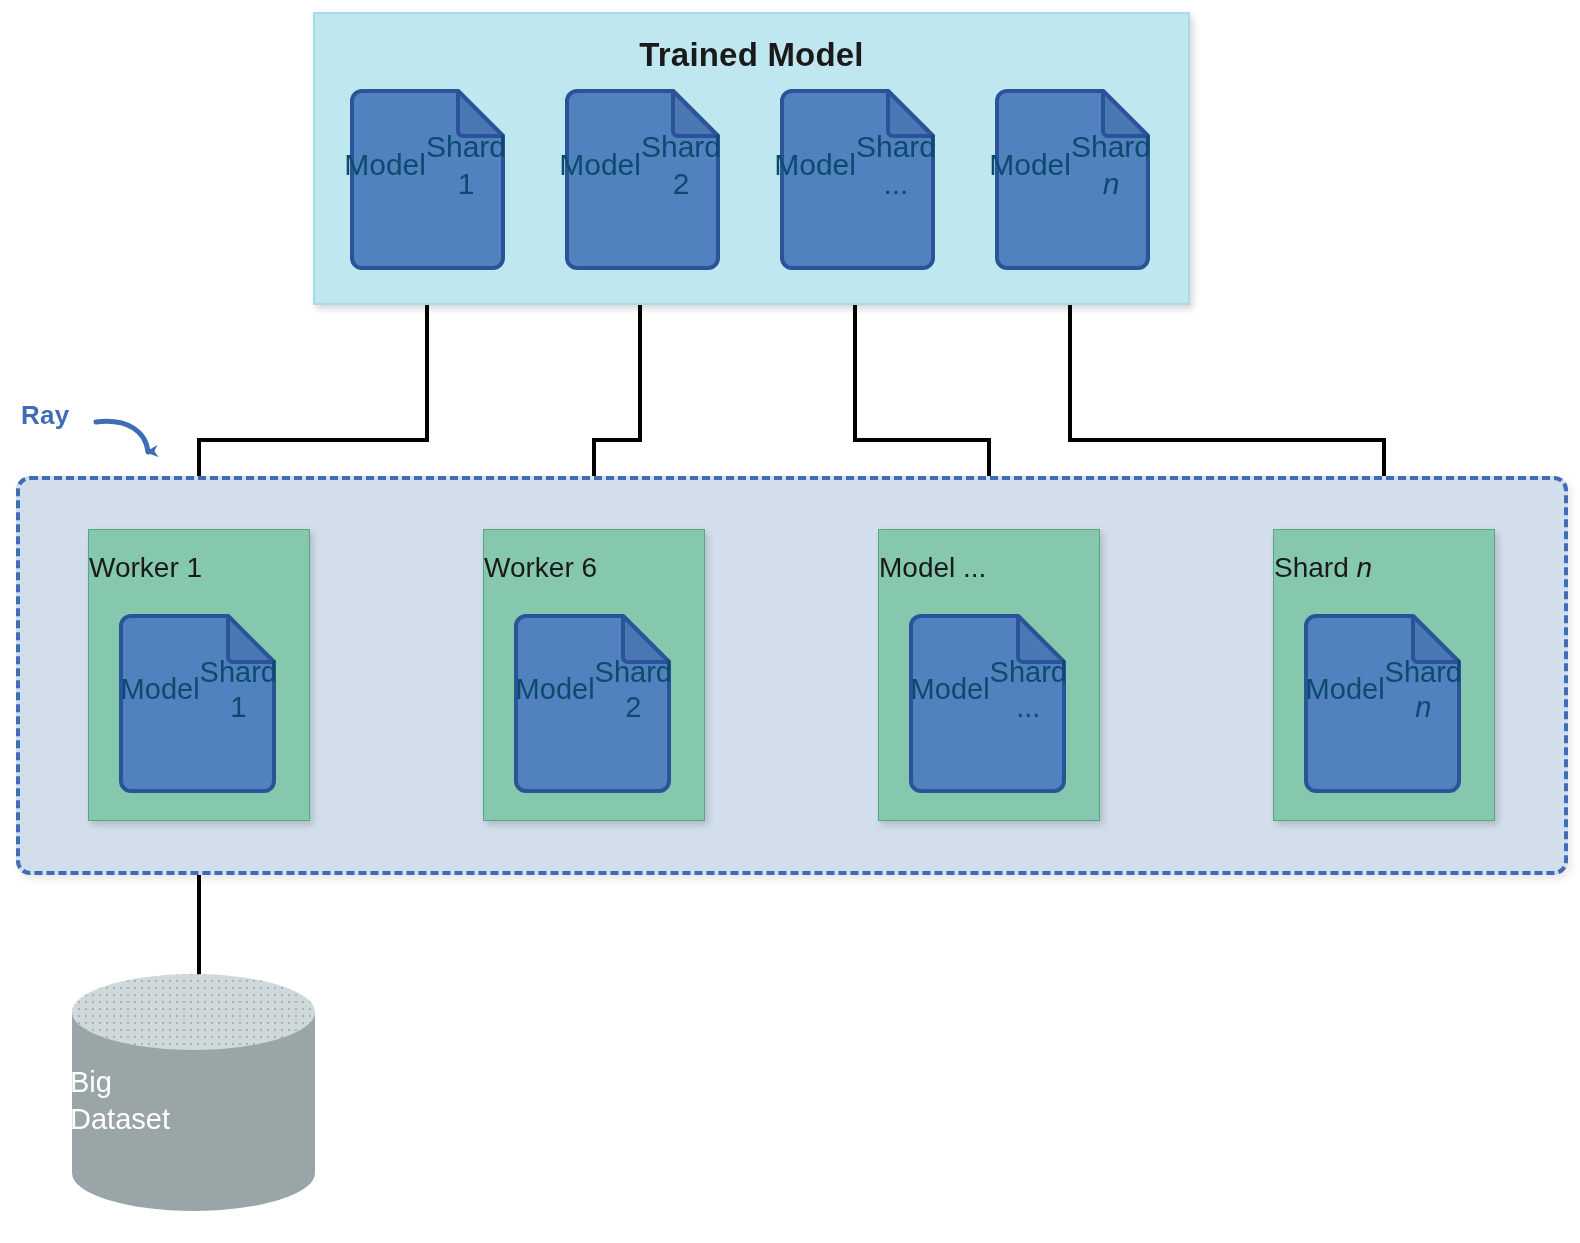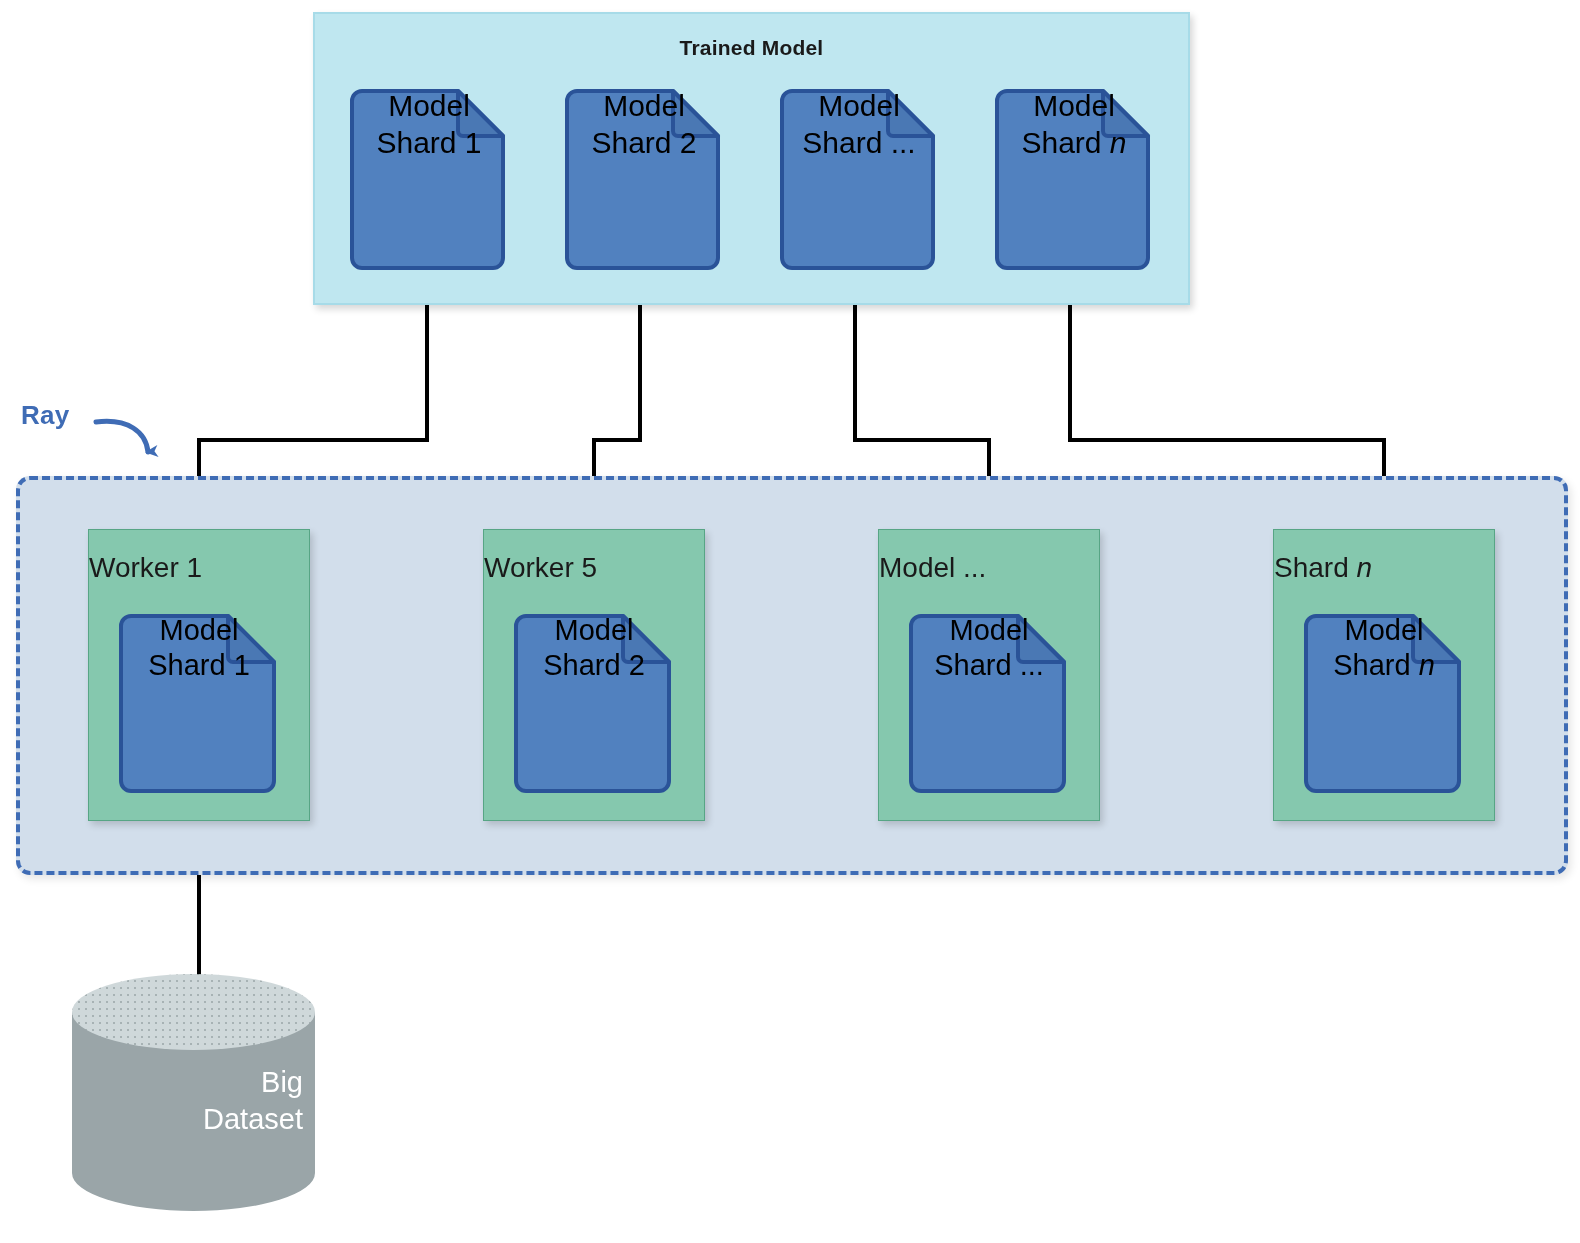--- a/index.html
+++ b/index.html
@@ -34,21 +34,21 @@
     background: #bfe7f0;
     border: 2px solid #a7dbe8;
     box-shadow: 3px 4px 7px rgba(0,0,0,0.16);
     box-sizing: border-box;
   }
   .trained-title {
     position: absolute;
     left: 0; right: 0;
     top: 22px;
     text-align: center;
-    font-size: 21px;
+    font-size: 33px;
     font-weight: bold;
     color: #1a1a1a;
     letter-spacing: 0.2px;
   }
   
   .ray-box {
     position: absolute;
     left: 16px;
     top: 476px;
     width: 1552px;
@@ -91,24 +91,24 @@
   .doc {
     position: absolute;
     box-sizing: border-box;
   }
   .doc svg { display: block; overflow: visible; }
   .doc-label {
     position: absolute;
     left: 0; right: 0;
     top: 0; bottom: 0;
     display: flex;
-    flex-direction: column;
+    flex-direction: row;
     align-items: center;
-    justify-content: flex-start;
-    color: #000000;
+    justify-content: flex-end;
+    color: #0c4a6e;
     line-height: 1.22;
     pointer-events: none;
     text-align: center;
   }
   .doc-label .l1 { display: block; }
   .doc-label .l2 { display: block; }
   
   .doc-top { width: 154px; height: 181px; }
   .doc-top .doc-label { font-size: 30px; padding-bottom: 26px; }
   
@@ -118,23 +118,23 @@
   
   .cylinder {
     position: absolute;
     left: 70px;
     top: 972px;
     width: 249px;
     height: 241px;
   }
   .cyl-label {
     position: absolute;
-    left: 0; right: 16px;
+    left: 0; right: 10px;
     top: 92px;
-    text-align: right;
+    text-align: left;
     color: #ffffff;
     font-size: 29px;
     line-height: 1.28;
   }
 </style>
 </head>
 <body>
 
 <div id="stage">
 
@@ -244,21 +244,21 @@
       <path d="M107,3 l46,46 h-41 a5,5 0 0 1 -5,-5 z" fill="#4a78b4" stroke="#2a5398" stroke-width="4" stroke-linejoin="round"></path>
     </svg>
     <div class="doc-label">
       <span class="l1">Model</span>
       <span class="l2"><span>Shard 1</span><span class="ital"></span></span>
     </div>
   </div>
 
   <div class="worker" style="left:483px;">
     <div class="worker-title">
-      <span>Worker 5</span><span class="ital"></span>
+      <span>Worker 6</span><span class="ital"></span>
     </div>
   </div>
   <div class="doc doc-worker" style="left:516px; top:613px;">
     <svg viewBox="0 0 156 178" width="156" height="178">
       <path d="M10,3 h97 l46,46 v119 a10,10 0 0 1 -10,10 h-133 a10,10 0 0 1 -10,-10 v-155 a10,10 0 0 1 10,-10 z" fill="#5181bf" stroke="#2a5398" stroke-width="4" stroke-linejoin="round"></path>
       <path d="M107,3 l46,46 h-41 a5,5 0 0 1 -5,-5 z" fill="#4a78b4" stroke="#2a5398" stroke-width="4" stroke-linejoin="round"></path>
     </svg>
     <div class="doc-label">
       <span class="l1">Model</span>
       <span class="l2"><span>Shard 2</span><span class="ital"></span></span>

